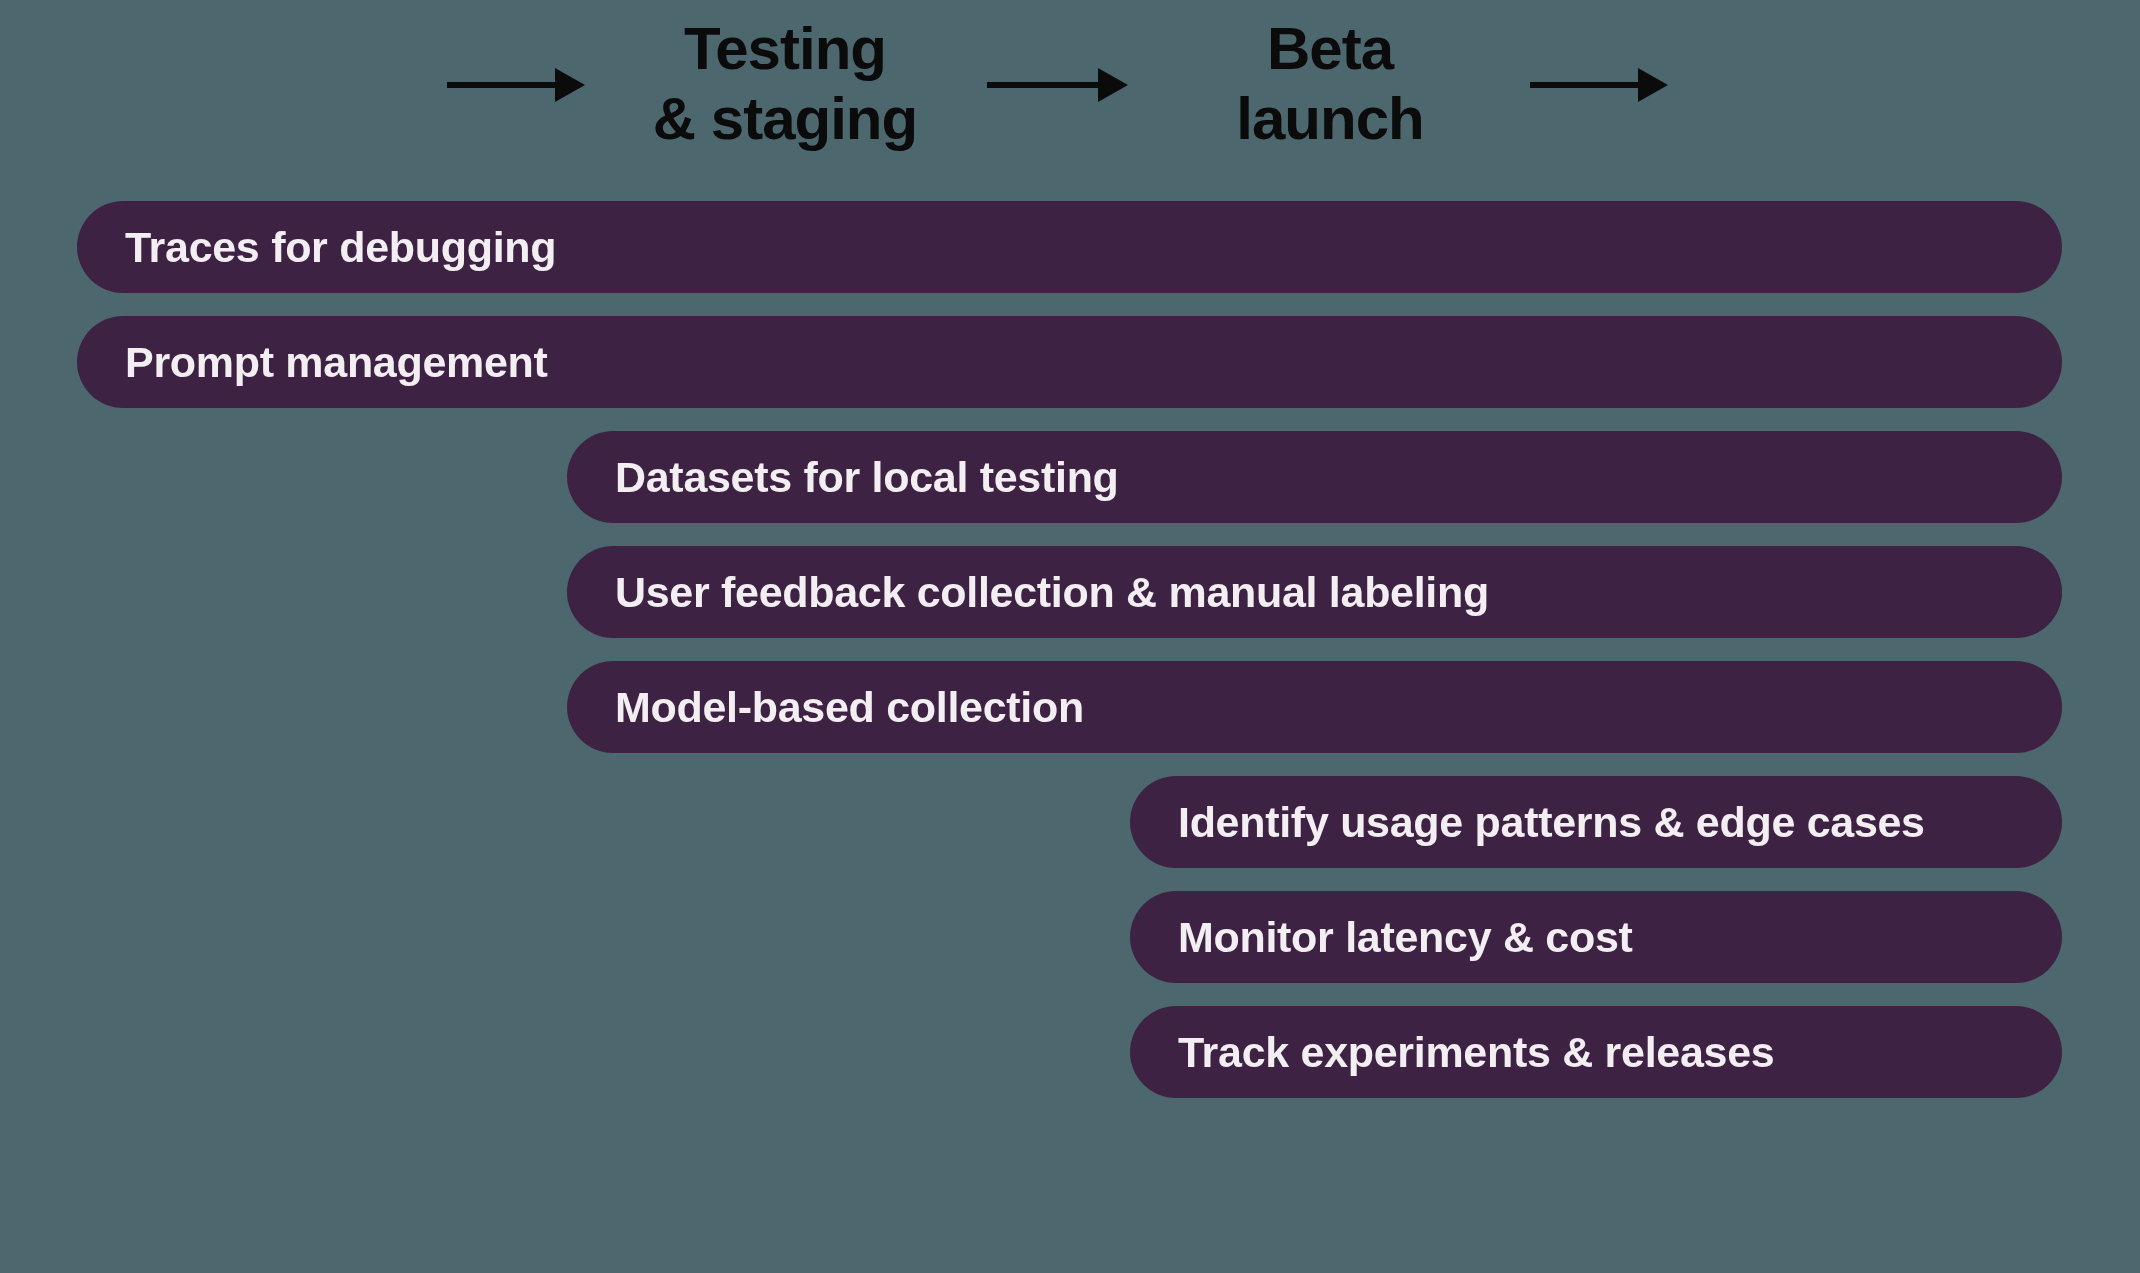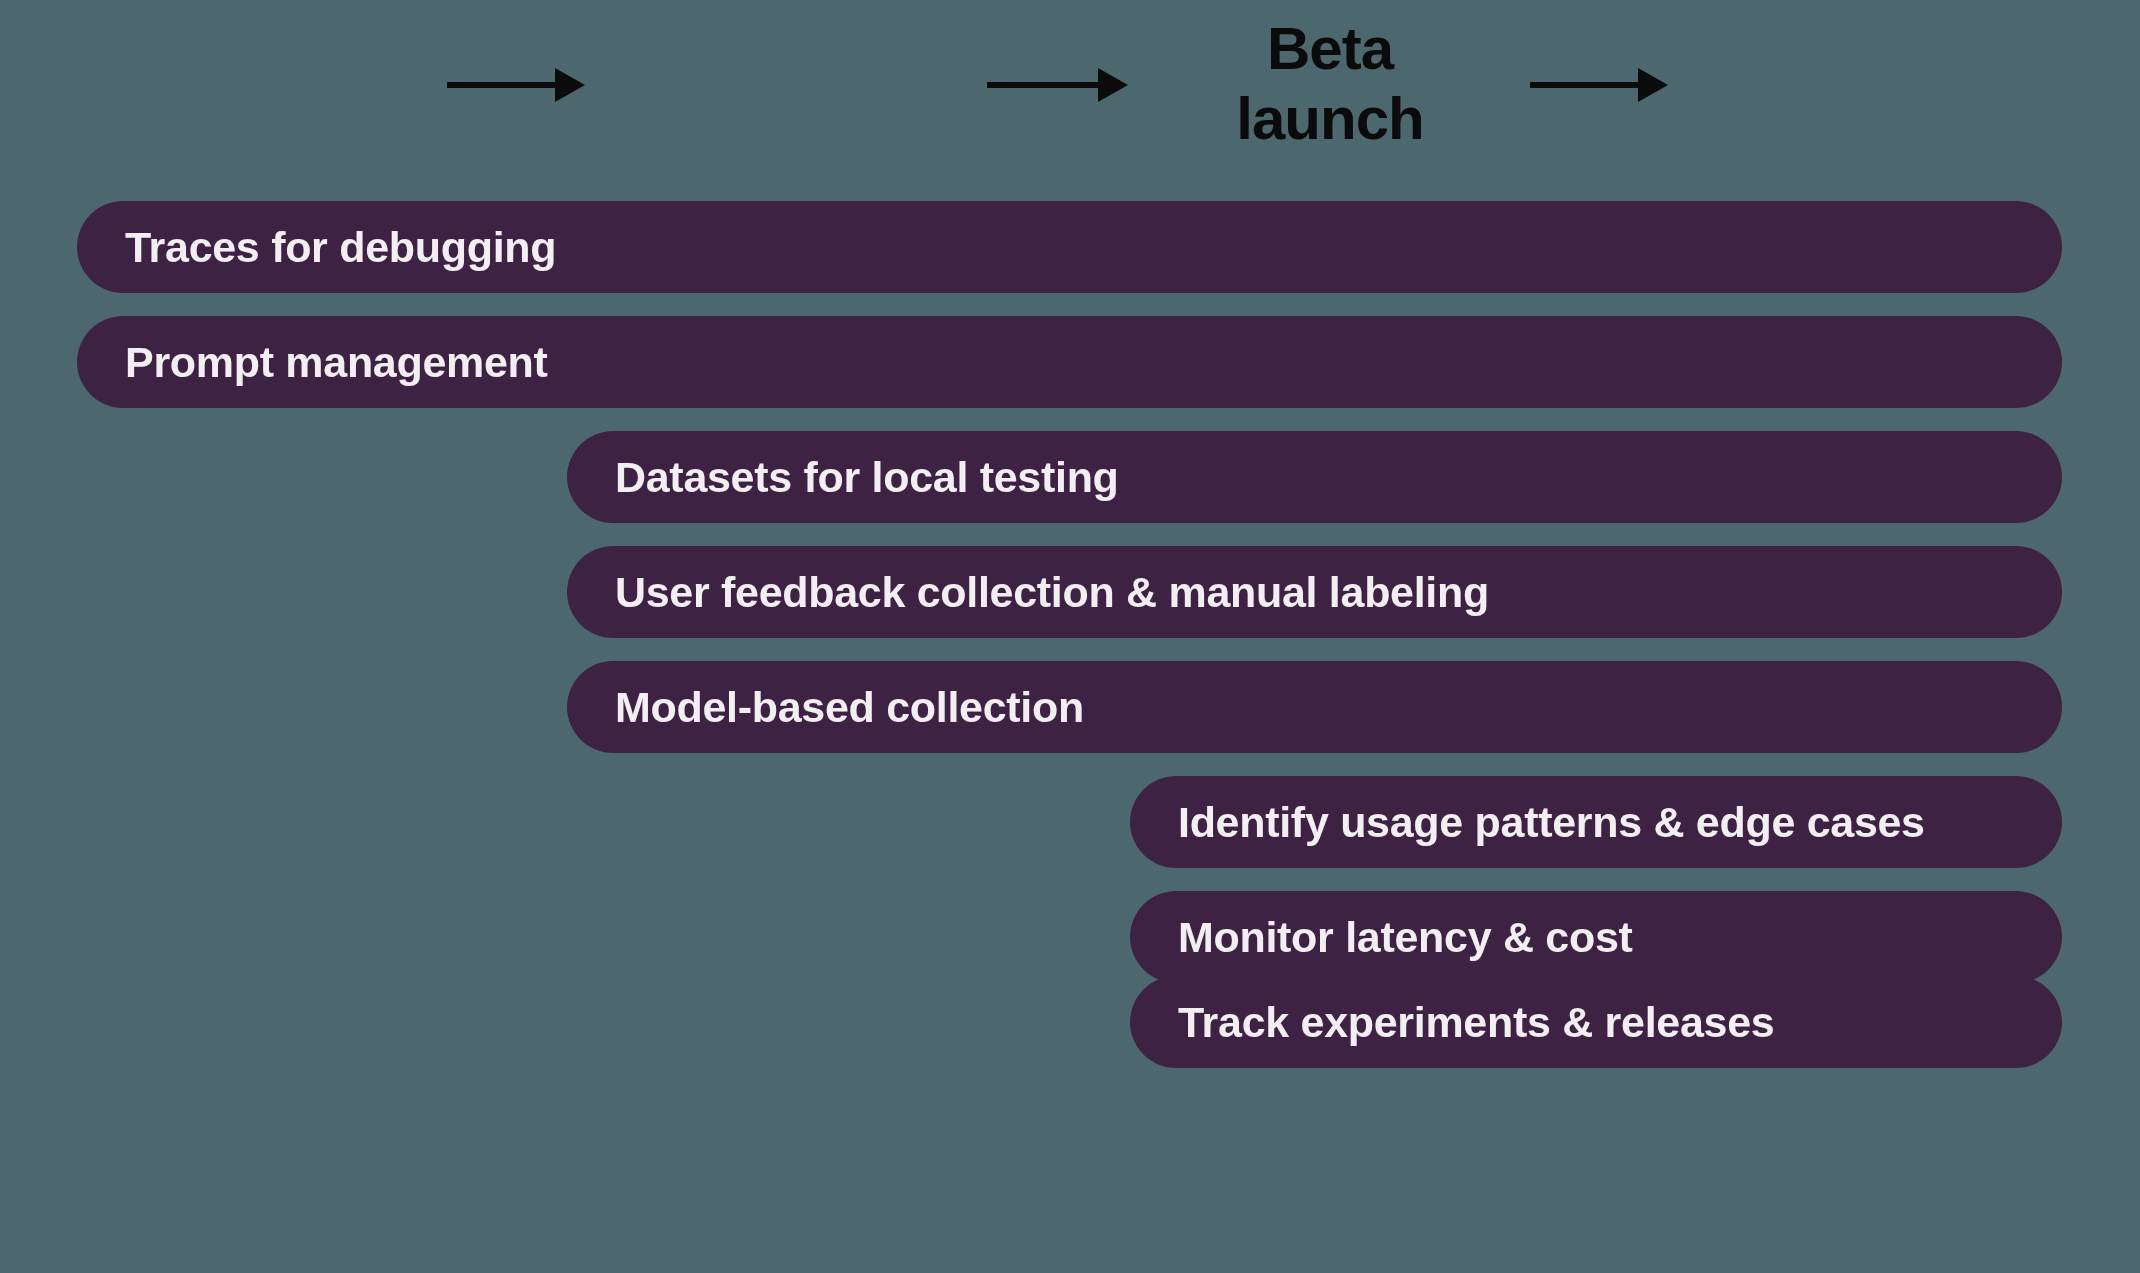--- a/index.html
+++ b/index.html
@@ -77,29 +77,31 @@
     padding: 16px 48px;
     white-space: nowrap;
   }
   .b1 { left: 77px;   top: 201px;  width: 1985px; }
   .b2 { left: 77px;   top: 316px;  width: 1985px; }
   .b3 { left: 567px;  top: 431px;  width: 1495px; }
   .b4 { left: 567px;  top: 546px;  width: 1495px; }
   .b5 { left: 567px;  top: 661px;  width: 1495px; }
   .b6 { left: 1130px; top: 776px;  width: 932px; }
   .b7 { left: 1130px; top: 891px;  width: 932px; }
-  .b8 { left: 1130px; top: 976px; width: 932px; text-align: center; }
+  .b8 { left: 1130px; top: 1006px; width: 932px; text-align: center; }
   .b9 { left: 1670px; top: 1121px; width: 395px; justify-content: center; padding: 0 20px; }
 </style>
 </head>
 <body>
 
 <div class="canvas">
 
   <div class="arrow a1"></div>
+  <div class="stage s2">Testing
+&amp; staging</div>
   <div class="arrow a2"></div>
   <div class="stage s3">Beta
 launch</div>
   <div class="arrow a3"></div>
 
   <div class="bar b1">Traces for debugging</div>
   <div class="bar b2">Prompt management</div>
   <div class="bar b3">Datasets for local testing</div>
   <div class="bar b4">User feedback collection &amp; manual labeling</div>
   <div class="bar b5">Model-based collection</div>

